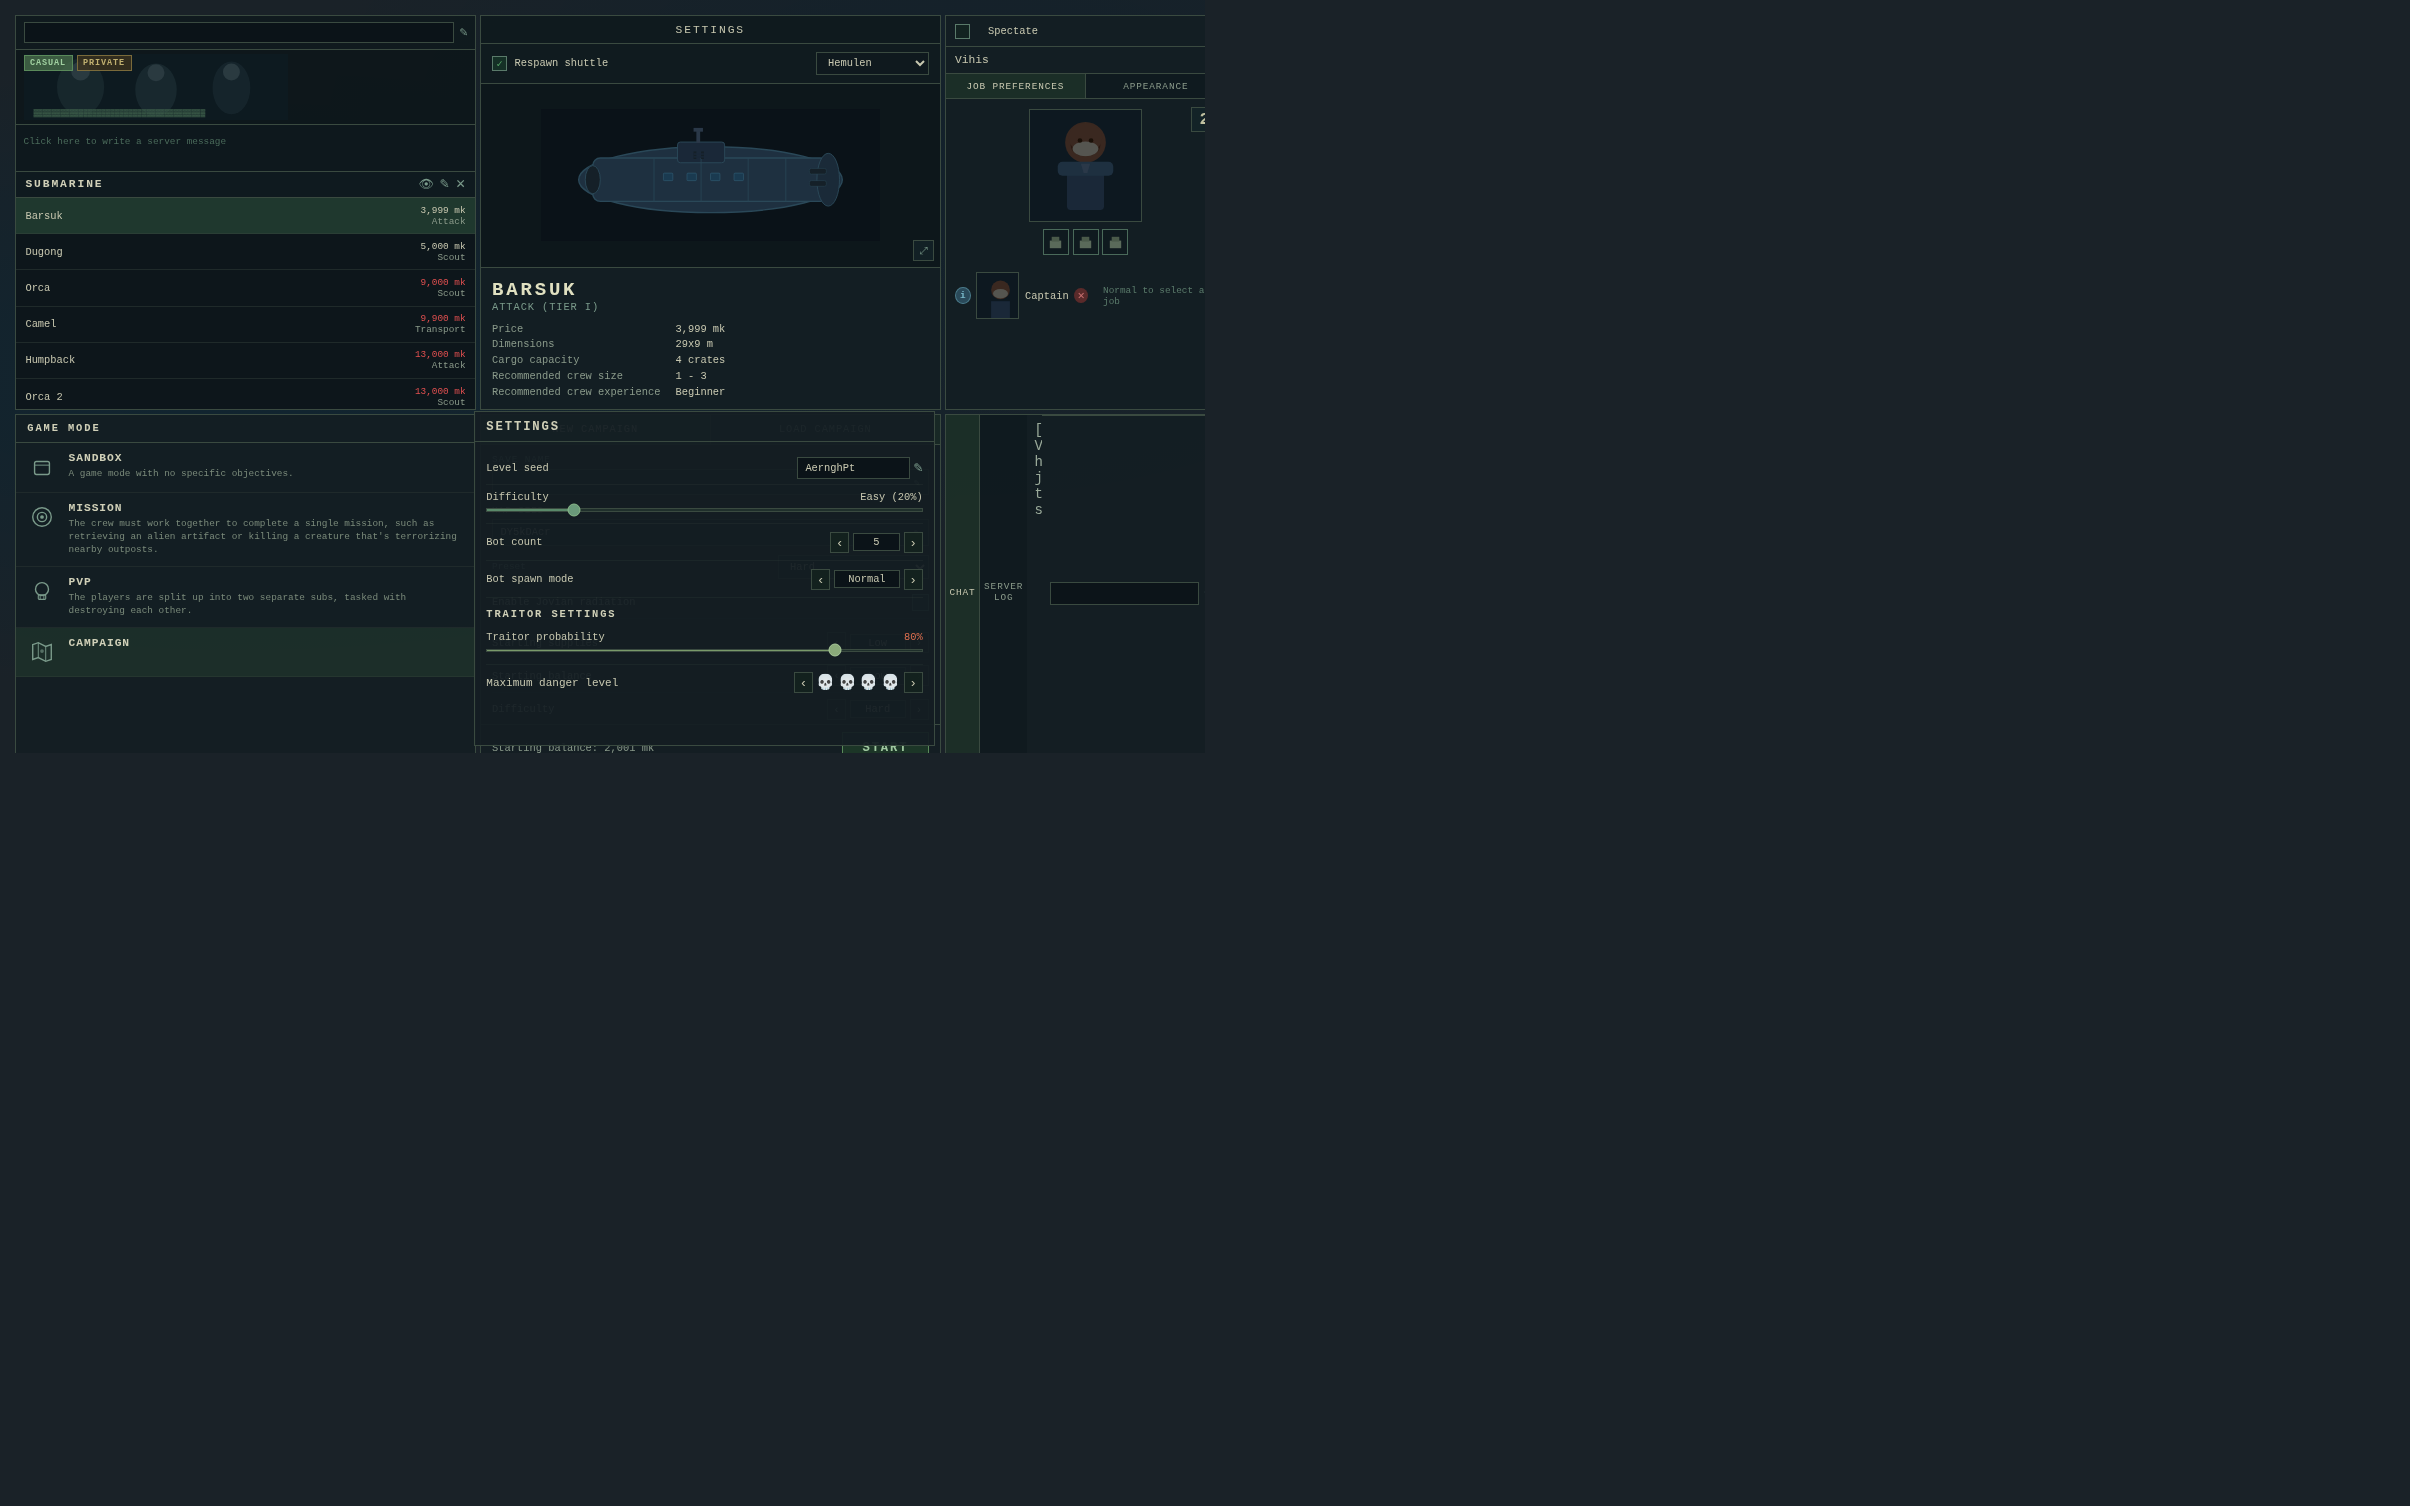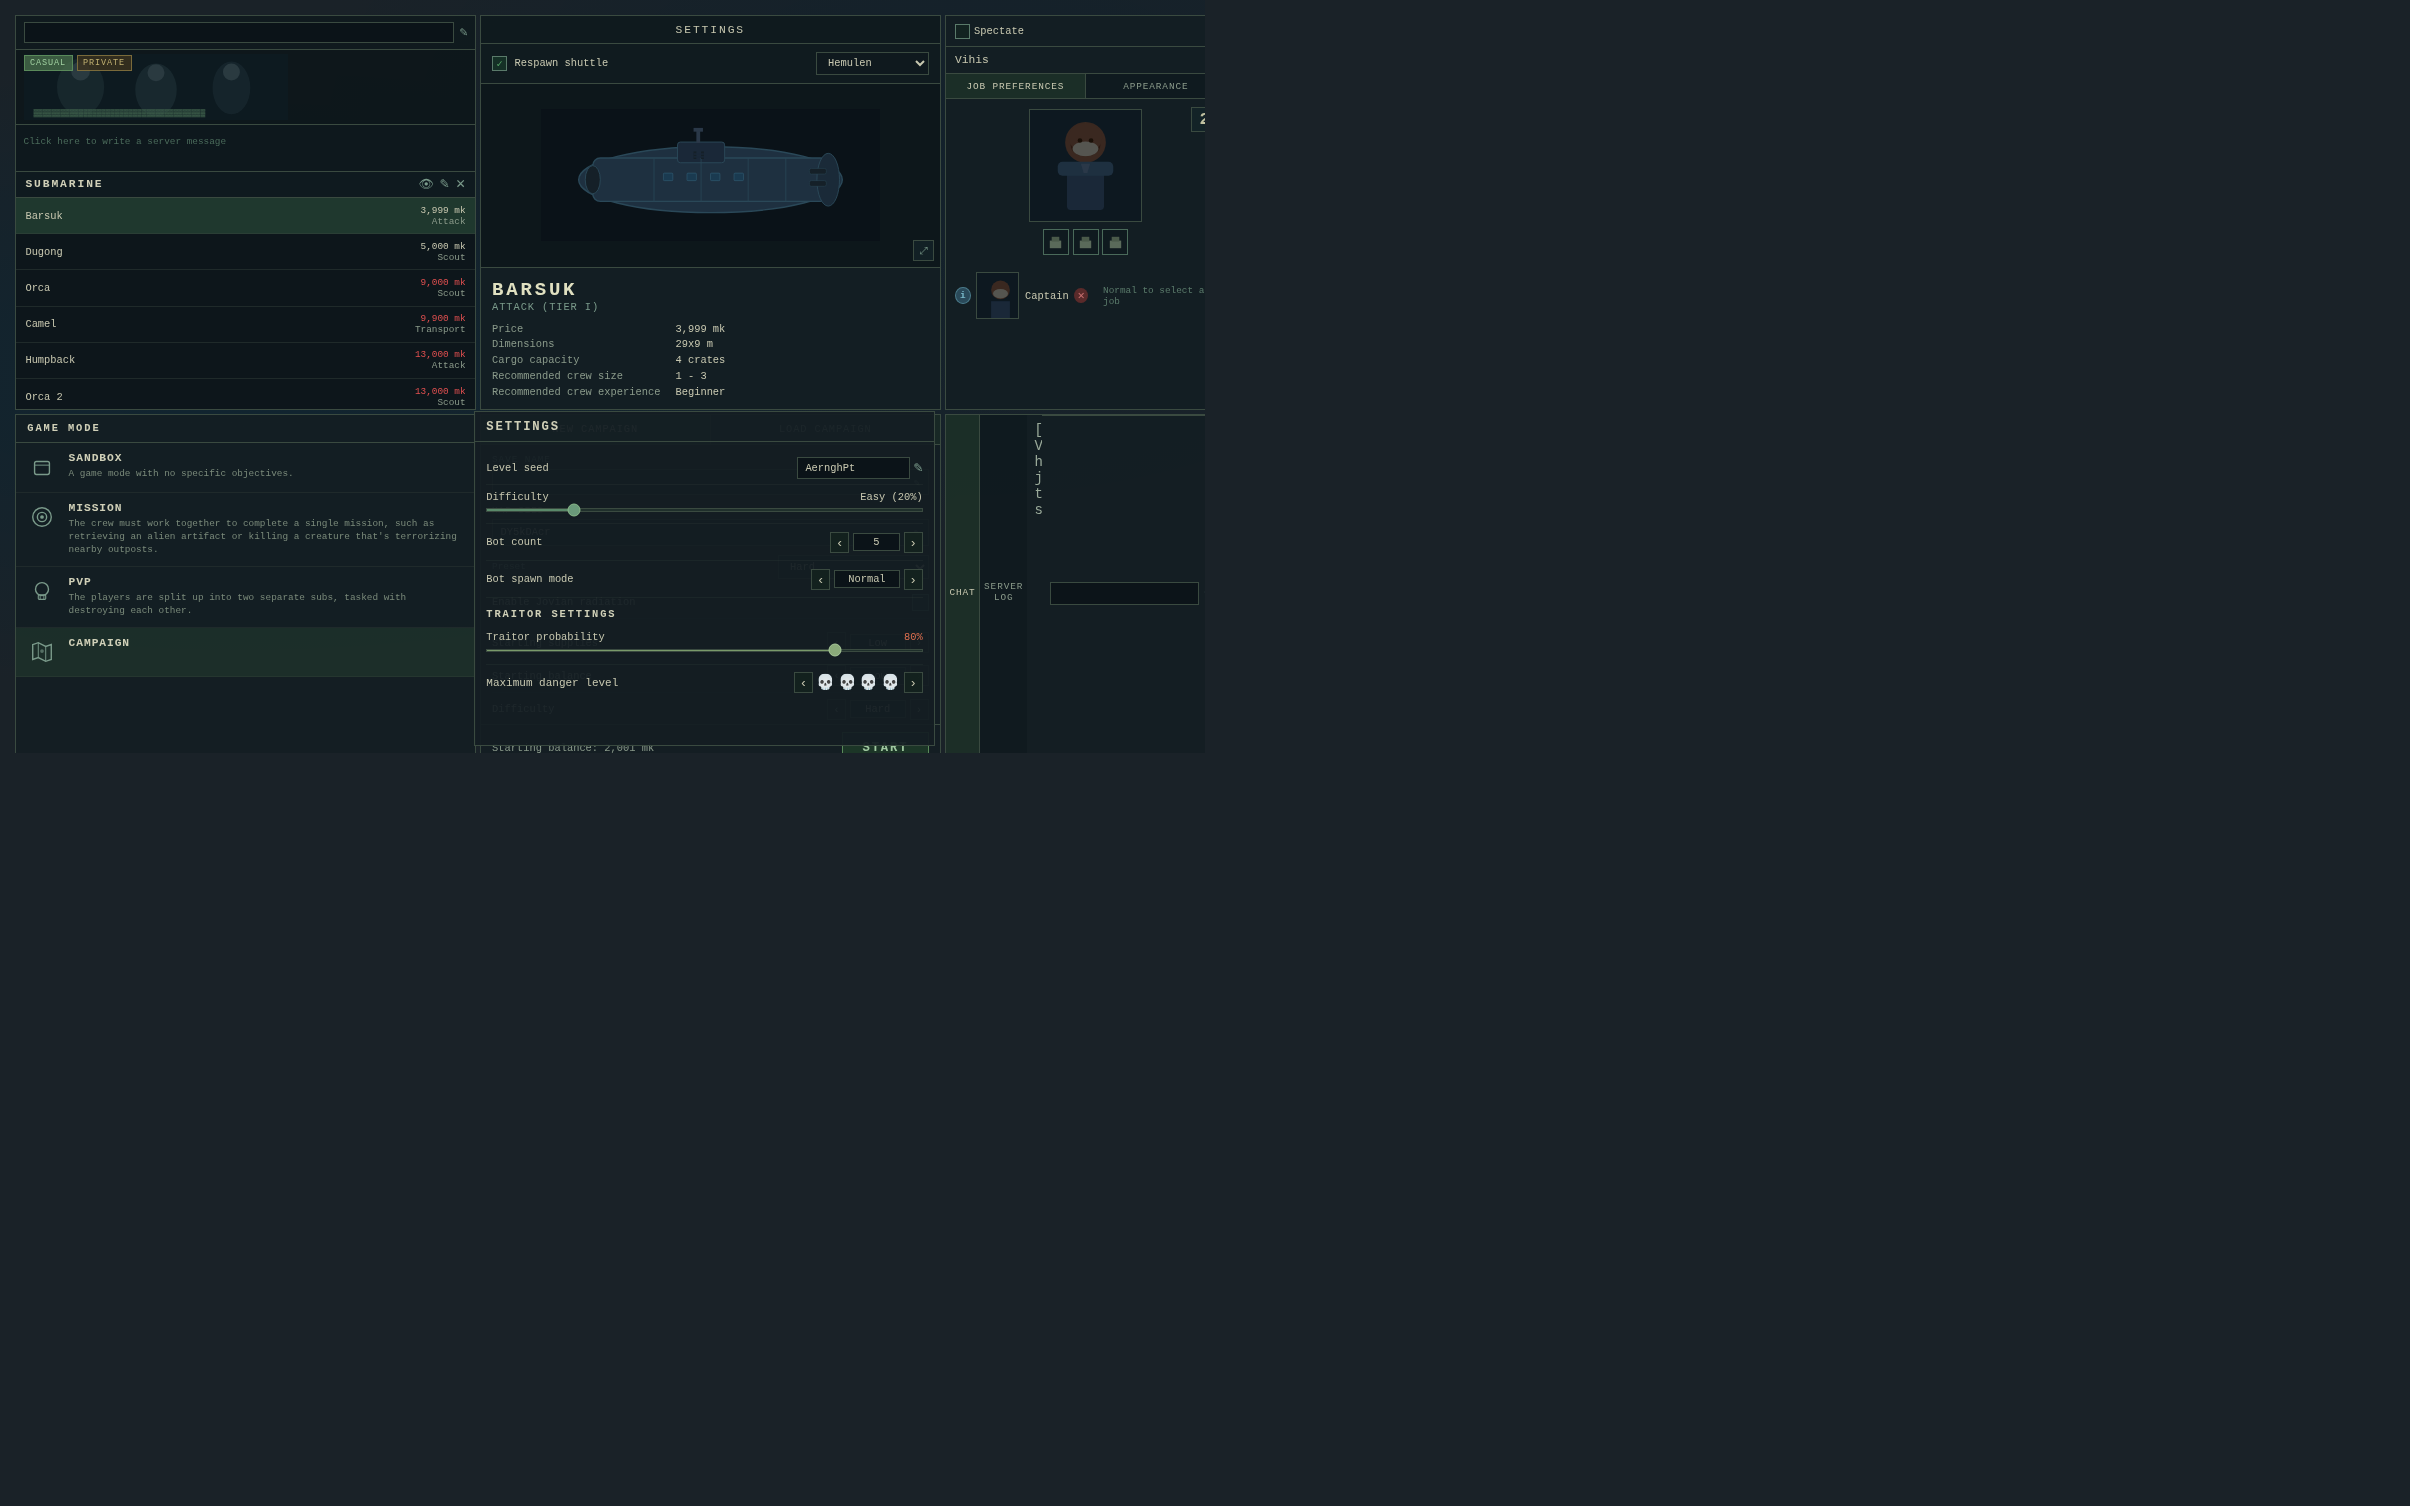--- a/index.html
+++ b/index.html
@@ -259,21 +259,21 @@
     .panel-topright {
       grid-column: 3;
       grid-row: 1;
       display: flex;
       flex-direction: column;
     }
 
     .spectate-row {
       display: flex;
       align-items: center;
-      gap: 4px;
+      gap: 18px;
       padding: 7.5px 9.4px;
       border-bottom: 0.9px solid #3a4a40;
     }
     .spectate-label {
       font-size: 10.4px;
     }
 
     .player-name-row {
       display: flex;
       align-items: center;
@@ -738,20 +738,21 @@
     
     .server-image-area {
       height: 75px;
       display: flex;
       align-items: center;
       justify-content: space-between;
       padding: 3.8px 7.5px;
       background: rgba(10,18,22,0.6);
       border-bottom: 0.9px solid #3a4a40;
       position: relative;
+      font-weight: bold;
     }
     .server-badges {
       display: flex;
       gap: 3.8px;
       position: absolute;
       top: 5.6px;
       left: 7.5px;
     }
 
     

